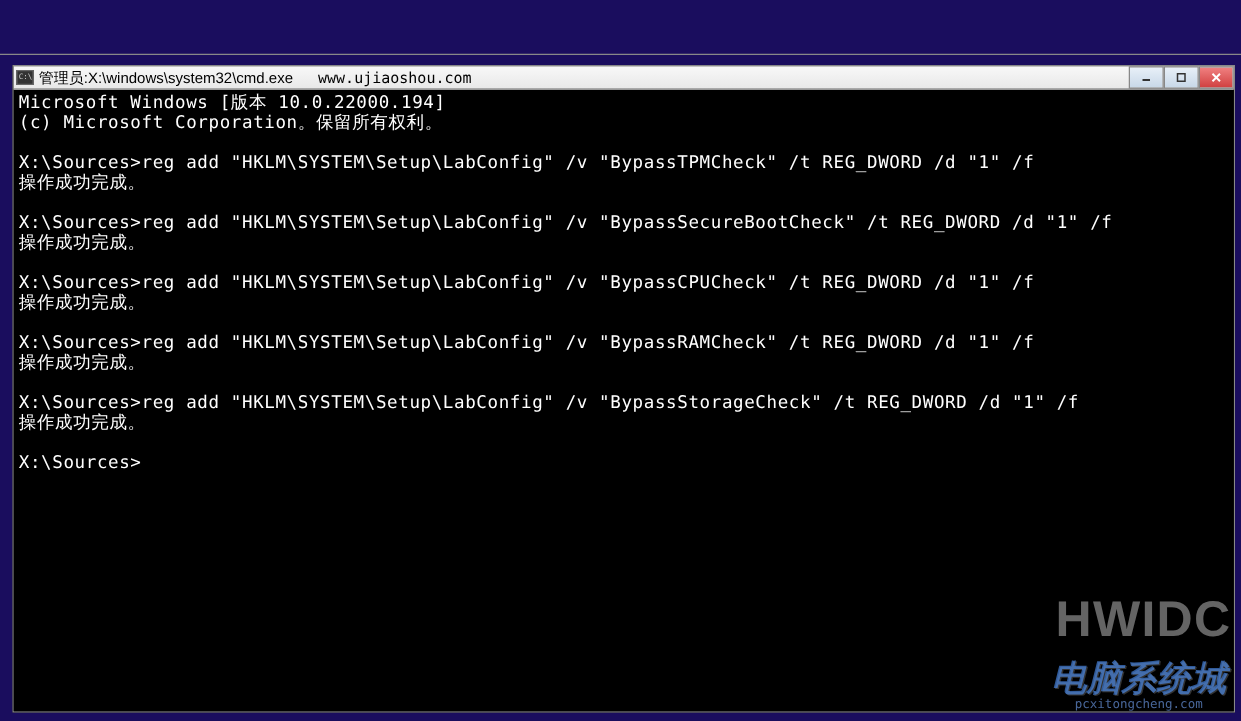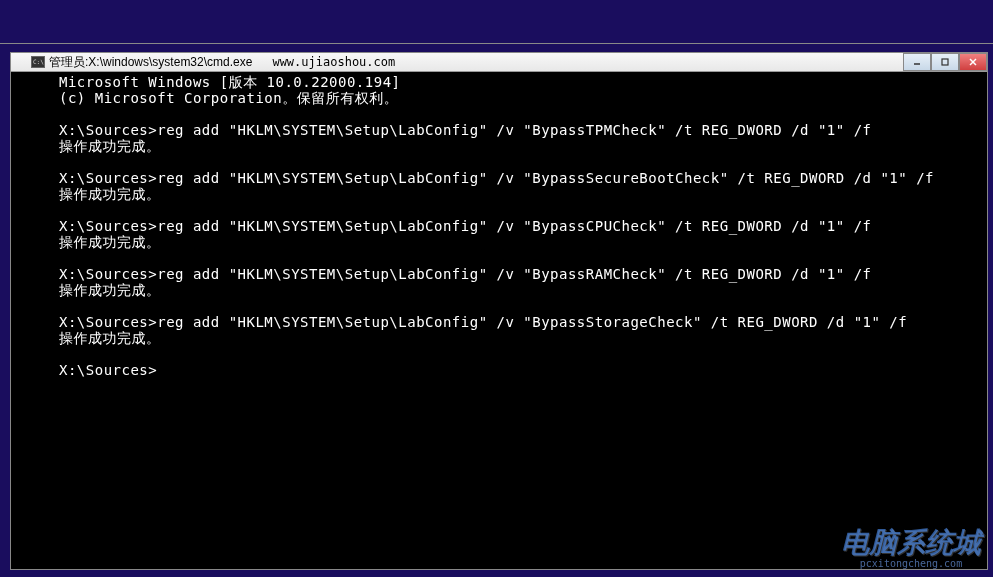--- a/index.html
+++ b/index.html
@@ -33,21 +33,21 @@
       border: 1px solid #888;
       display: flex;
       flex-direction: column;
     }
     .titlebar {
       height: 19px;
       background: linear-gradient(to bottom, #f8f8f8, #e8e8e8);
       border-bottom: 1px solid #999;
       display: flex;
       align-items: center;
-      padding-left: 20px;
+      padding-left: 2px;
       position: relative;
     }
     .titlebar-icon {
       width: 14px;
       height: 12px;
       background: #333;
       border: 1px solid #666;
       margin-right: 4px;
       position: relative;
     }
@@ -105,21 +105,20 @@
       flex: 1;
       background: #000;
       color: #fff;
       font-family: "NSimSun", "SimSun", "Consolas", monospace;
       font-size: 14px;
       line-height: 16px;
       padding: 2px 4px;
       white-space: pre;
       overflow: hidden;
       letter-spacing: 0.5px;
-      margin-left: 44px;
     }
     .terminal-line {
       white-space: pre;
     }
     .watermark {
       position: absolute;
       right: 8px;
       bottom: 58px;
       text-align: right;
       pointer-events: none;
@@ -185,18 +184,19 @@
             <line x1="2" y1="2" x2="8" y2="8" stroke="#fff" stroke-width="1.5"></line>
             <line x1="8" y1="2" x2="2" y2="8" stroke="#fff" stroke-width="1.5"></line>
           </svg>
       </div>
     </div>
   </div>
   <div class="terminal" id="terminal-content"><div class="terminal-line">Microsoft Windows [版本 10.0.22000.194]</div><div class="terminal-line">(c) Microsoft Corporation。保留所有权利。</div><div class="terminal-line">&nbsp;</div><div class="terminal-line">X:\Sources&gt;reg add "HKLM\SYSTEM\Setup\LabConfig" /v "BypassTPMCheck" /t REG_DWORD /d "1" /f</div><div class="terminal-line">操作成功完成。</div><div class="terminal-line">&nbsp;</div><div class="terminal-line">X:\Sources&gt;reg add "HKLM\SYSTEM\Setup\LabConfig" /v "BypassSecureBootCheck" /t REG_DWORD /d "1" /f</div><div class="terminal-line">操作成功完成。</div><div class="terminal-line">&nbsp;</div><div class="terminal-line">X:\Sources&gt;reg add "HKLM\SYSTEM\Setup\LabConfig" /v "BypassCPUCheck" /t REG_DWORD /d "1" /f</div><div class="terminal-line">操作成功完成。</div><div class="terminal-line">&nbsp;</div><div class="terminal-line">X:\Sources&gt;reg add "HKLM\SYSTEM\Setup\LabConfig" /v "BypassRAMCheck" /t REG_DWORD /d "1" /f</div><div class="terminal-line">操作成功完成。</div><div class="terminal-line">&nbsp;</div><div class="terminal-line">X:\Sources&gt;reg add "HKLM\SYSTEM\Setup\LabConfig" /v "BypassStorageCheck" /t REG_DWORD /d "1" /f</div><div class="terminal-line">操作成功完成。</div><div class="terminal-line">&nbsp;</div><div class="terminal-line">X:\Sources&gt;</div></div>
 </div>
 
 <div class="watermark">
+  <div class="watermark-main">HWIDC</div>
 </div>
 
 <div class="watermark2">
   <div class="watermark2-main">电脑系统城</div>
   <div class="watermark2-sub">pcxitongcheng.com</div>
 </div>
 
 </body></html>

